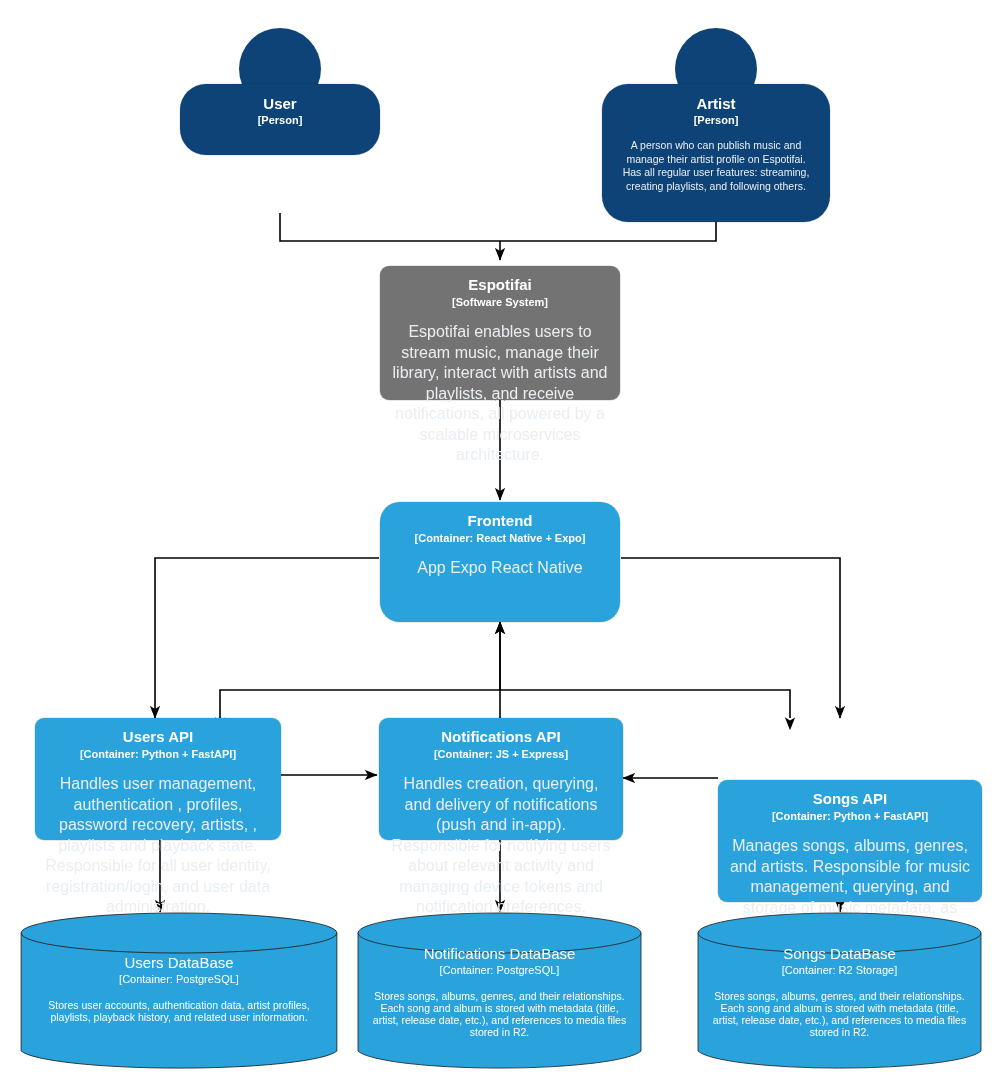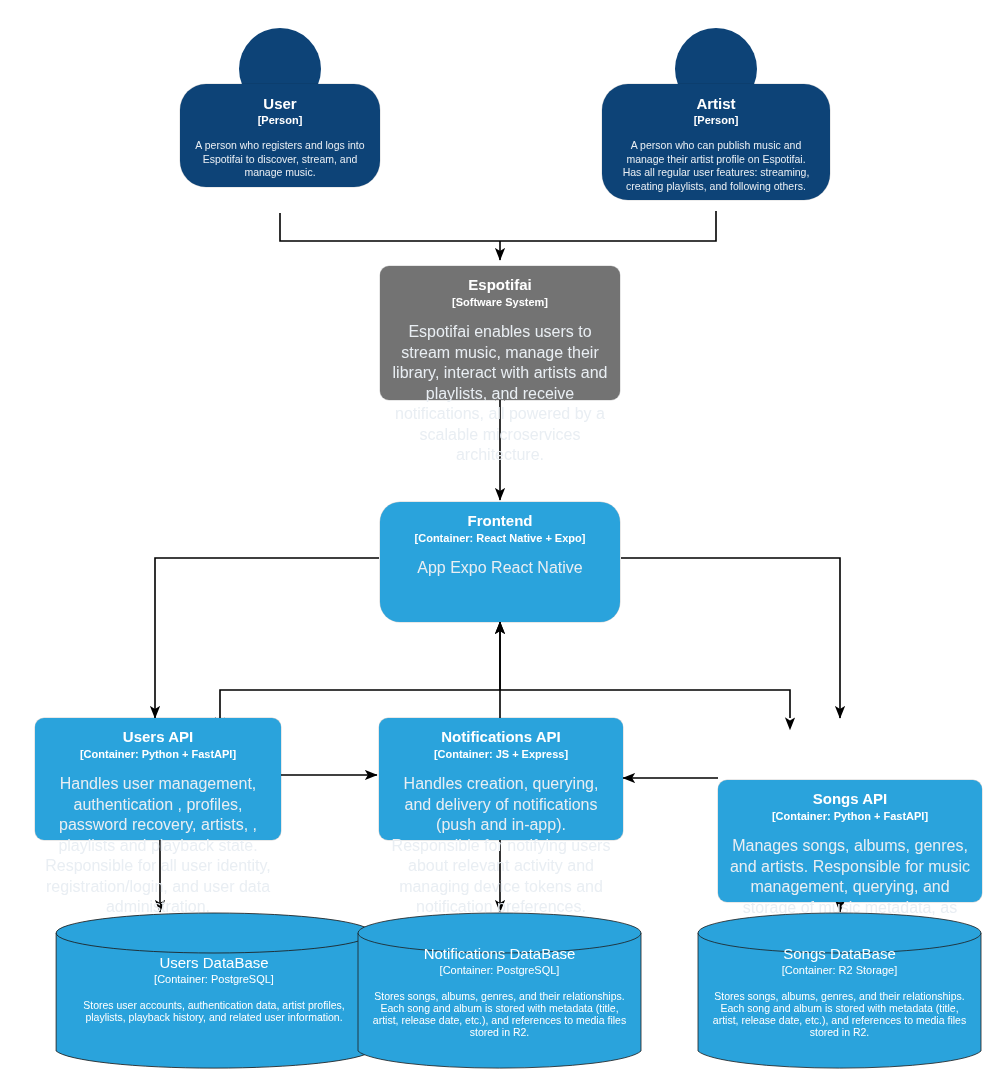--- a/index.html
+++ b/index.html
@@ -49,21 +49,21 @@
     margin: 0 auto;
     background: #0D4377;
     position: relative;
     z-index: 1;
   }
   .person .body {
     position: relative;
     margin-top: -26px;
     background: #0D4377;
     border-radius: 26px;
-    padding: 12px 10px 7px 10px;
+    padding: 12px 10px 29px 10px;
     z-index: 2;
     box-shadow: 0 0 0 0.5px rgba(0,0,0,0.15);
   }
   .person .title { font-size: 15px; }
   .person .tech  { font-size: 11px; margin-top: 1px; }
   .person .desc  { font-size: 10.5px; margin-top: 13px; }
 
   
   .boxnode {
     border-radius: 9px;
@@ -152,21 +152,20 @@
       <path d="M500,840 L500,912" marker-end="url(#arrowEnd)"></path>
       <path d="M840,840 L840,912" marker-end="url(#arrowEnd)"></path>
     </g>
   </svg>
 
   <div class="node person" style="left:180px; top:28px; width:200px;">
     <div class="head"></div>
     <div class="body">
       <div class="title">User</div>
       <div class="tech">[Person]</div>
-      <div class="desc">A person who registers and logs into Espotifai to discover, stream, and manage music.</div>
     </div>
   </div>
 
   <div class="node person" style="left:602px; top:28px; width:228px;">
     <div class="head"></div>
     <div class="body">
       <div class="title">Artist</div>
       <div class="tech">[Person]</div>
       <div class="desc">A person who can publish music and manage their artist profile on Espotifai.<br>Has all regular user features: streaming, creating playlists, and following others.</div>
     </div>
@@ -195,21 +194,21 @@
     <div class="tech">[Container: JS + Express]</div>
     <div class="desc">Handles creation, querying, and delivery of notifications (push and in-app).<br>Responsible for notifying users about relevant activity and managing device tokens and notification preferences.</div>
   </div>
 
   <div class="node boxnode container" style="left:718px; top:756px; width:264px; height:122px;margin-top:24px;">
     <div class="title">Songs API</div>
     <div class="tech">[Container: Python + FastAPI]</div>
     <div class="desc">Manages songs, albums, genres, and artists. Responsible for music management, querying, and storage of music metadata, as well as integration with R2 for media files.</div>
   </div>
 
-  <div class="db" style="left:20px; top:912px; width:318px; height:160px;margin-left:35px;">
+  <div class="db" style="left:20px; top:912px; width:318px; height:160px;">
     <svg class="cyl" viewBox="0 0 285 160" preserveAspectRatio="none">
       <path d="M1,21 L1,139 A143,20 0 0 0 284,139 L284,21 Z" fill="#2AA3DC" stroke="#1d1d1d" stroke-width="0.8"></path>
       <ellipse cx="142.5" cy="21" rx="141.5" ry="20" fill="#2AA3DC" stroke="#1d1d1d" stroke-width="0.8"></ellipse>
     </svg>
     <div class="dbtext" style="padding-top:42px;">
       <div class="title">Users DataBase</div>
       <div class="tech">[Container: PostgreSQL]</div>
       <div class="desc">Stores user accounts, authentication data, artist profiles, playlists, playback history, and related user information.</div>
     </div>
   </div>

